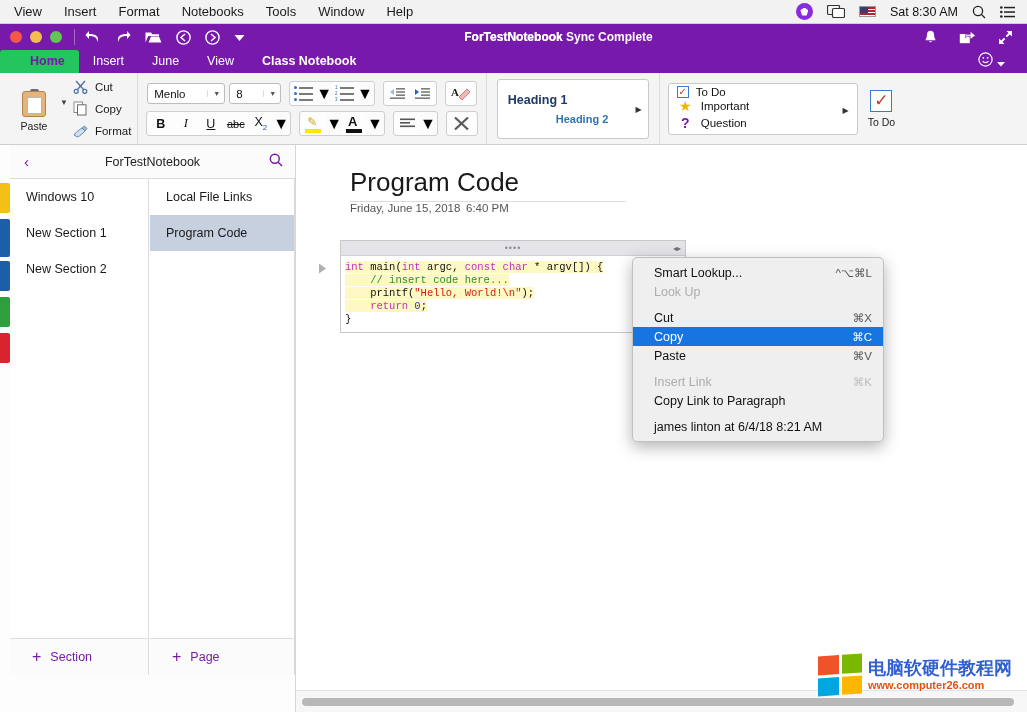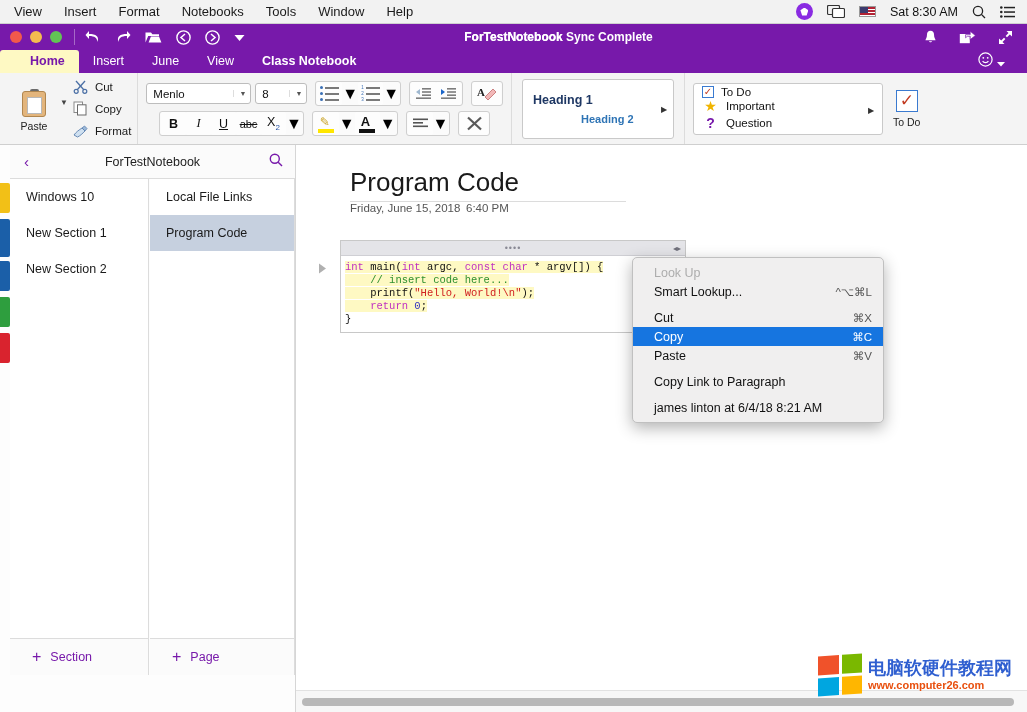--- a/index.html
+++ b/index.html
@@ -74,21 +74,21 @@
   
   .ribtabs {
     position: absolute; top: 50px; left: 0; width: 1027px; height: 23px;
     background: #7719aa; display: flex; align-items: flex-end;
   }
   .rtab {
     font-size: 12.5px; color: #ffffff; padding: 4px 14px 5px 14px;
     font-weight: normal; height: 23px; display: flex; align-items: center;
   }
   .rtab.active {
-    background: #fef9c3; color: #7719aa; font-weight: bold;
+    background: #22c55e; color: #7719aa; font-weight: bold;
     border-radius: 3px 3px 0 0;
     padding-left: 30px;
   }
   .rtab.bold { font-weight: bold; }
 
   
   .ribbon {
     position: absolute; top: 73px; left: 0; width: 1027px; height: 72px;
     background: #f4f4f4;
     border-bottom: 1px solid #cfcfcf;
@@ -501,21 +501,21 @@
                 <path d="M10 5 L13 8 L15 5.5 L12.5 3 Z" fill="#9bb8d8" stroke="#5a7fae" stroke-width="0.8"></path>
               </svg>
           </span>
           <span class="lbl">Format</span>
         </div>
       </div>
     </div>
 
     <div class="rgroup fontgrp">
       <div class="frow">
-        <div class="combo" style="width:105px;">
+        <div class="combo" style="width:78px;">
           <span class="cv">Menlo</span>
           <span class="cc">▼</span>
         </div>
         <div class="combo" style="width:52px;">
           <span class="cv">8</span>
           <span class="cc">▼</span>
         </div>
         <div class="fbox" style="margin-left:4px;">
           <div class="fbtn">
             <span class="listicon">
@@ -723,42 +723,46 @@
     <div class="noteblock">
       <div class="nb-grip">
         <span class="grip-dots">••••</span>
         <span class="grip-res">◂▸</span>
       </div>
       <div class="code" id="code-block"><span class="ln"><span class="hlsel"><span class="kw">int </span><span class="pl">main(</span><span class="kw">int </span><span class="pl">argc, </span><span class="kw">const </span><span class="kw">char </span><span class="pl">* argv[]) {</span></span></span><span class="ln"><span class="hlsel"><span class="cmt">    // insert code here...</span></span></span><span class="ln"><span class="hlsel"><span class="pl">    printf(</span><span class="str">"Hello, World!\n"</span><span class="pl">);</span></span></span><span class="ln"><span class="hlsel"><span class="pl">    </span><span class="kw">return </span><span class="num">0</span><span class="pl">;</span></span></span><span class="ln"><span><span class="pl">}</span></span></span></div>
     </div>
   </div>
 
   <div class="ctxmenu" id="ctxmenu">
+      <div class="ctxitem">
+        <span>Smart Lookup...</span>
+        <span class="sc">^⌥⌘L</span>
+      </div>
       <div class="ctxitem disabled">
         <span>Look Up</span>
         <span class="sc"></span>
-      </div>
-      <div class="ctxitem">
-        <span>Smart Lookup...</span>
-        <span class="sc">^⌥⌘L</span>
       </div>
       <div class="ctxgap"></div>
       <div class="ctxitem">
         <span>Cut</span>
         <span class="sc">⌘X</span>
       </div>
       <div class="ctxitem hl">
         <span>Copy</span>
         <span class="sc">⌘C</span>
       </div>
       <div class="ctxitem">
         <span>Paste</span>
         <span class="sc">⌘V</span>
       </div>
       <div class="ctxgap"></div>
+      <div class="ctxitem disabled">
+        <span>Insert Link</span>
+        <span class="sc">⌘K</span>
+      </div>
       <div class="ctxitem">
         <span>Copy Link to Paragraph</span>
         <span class="sc"></span>
       </div>
       <div class="ctxgap"></div>
       <div class="ctxitem">
         <span>james linton at 6/4/18 8:21 AM</span>
         <span class="sc"></span>
       </div>
     </div>

